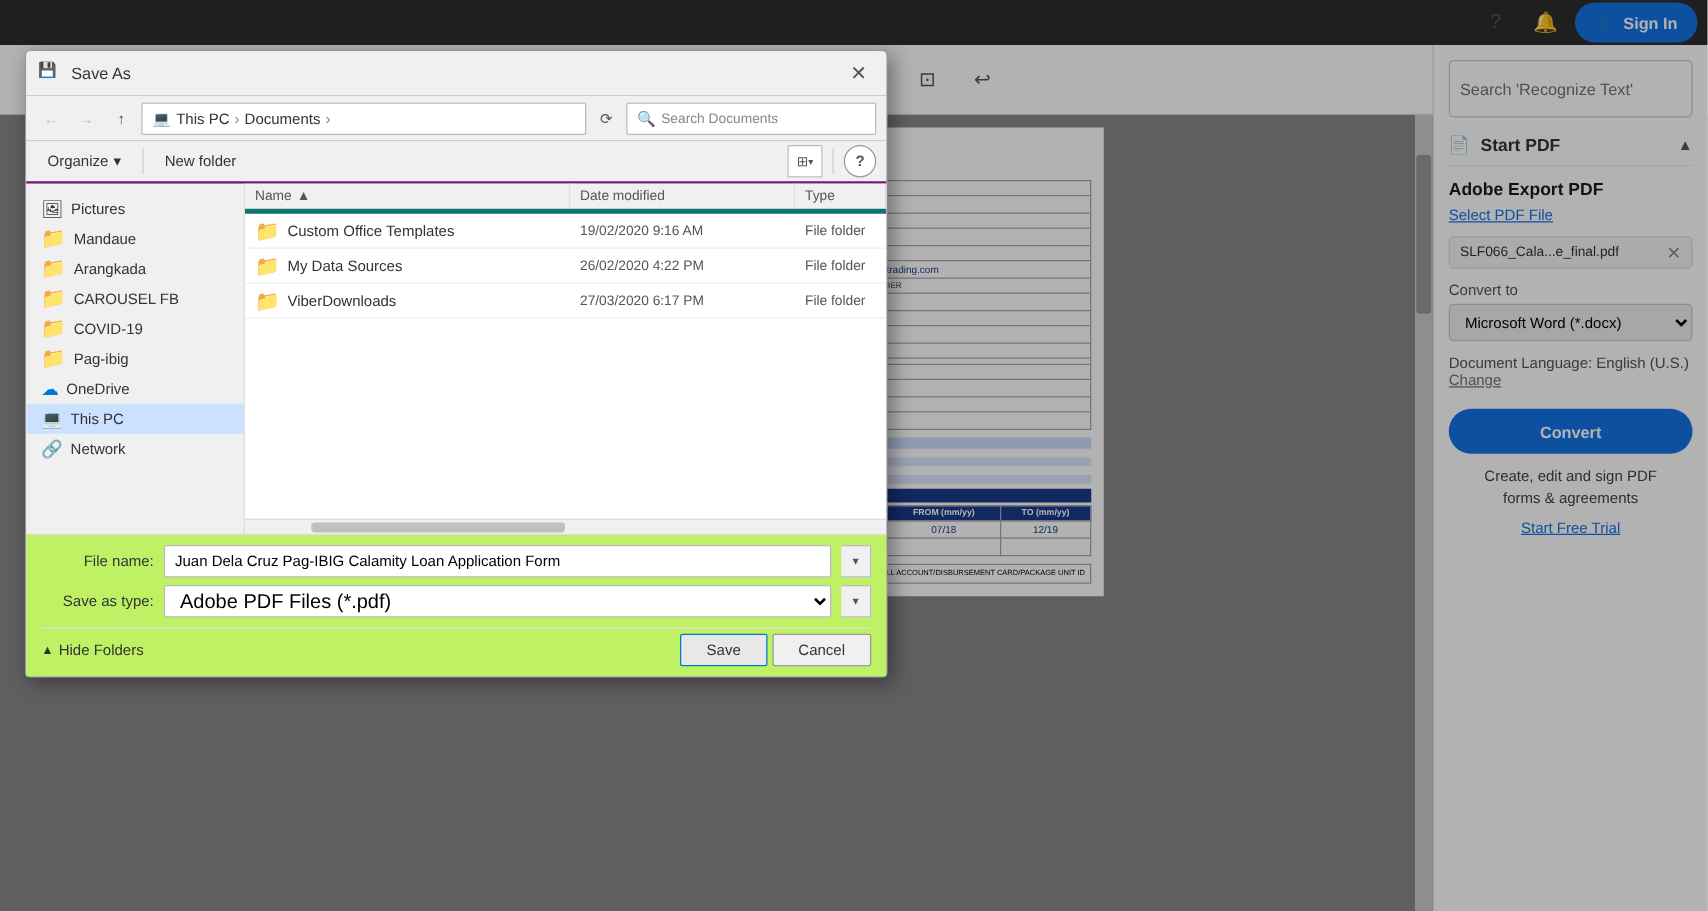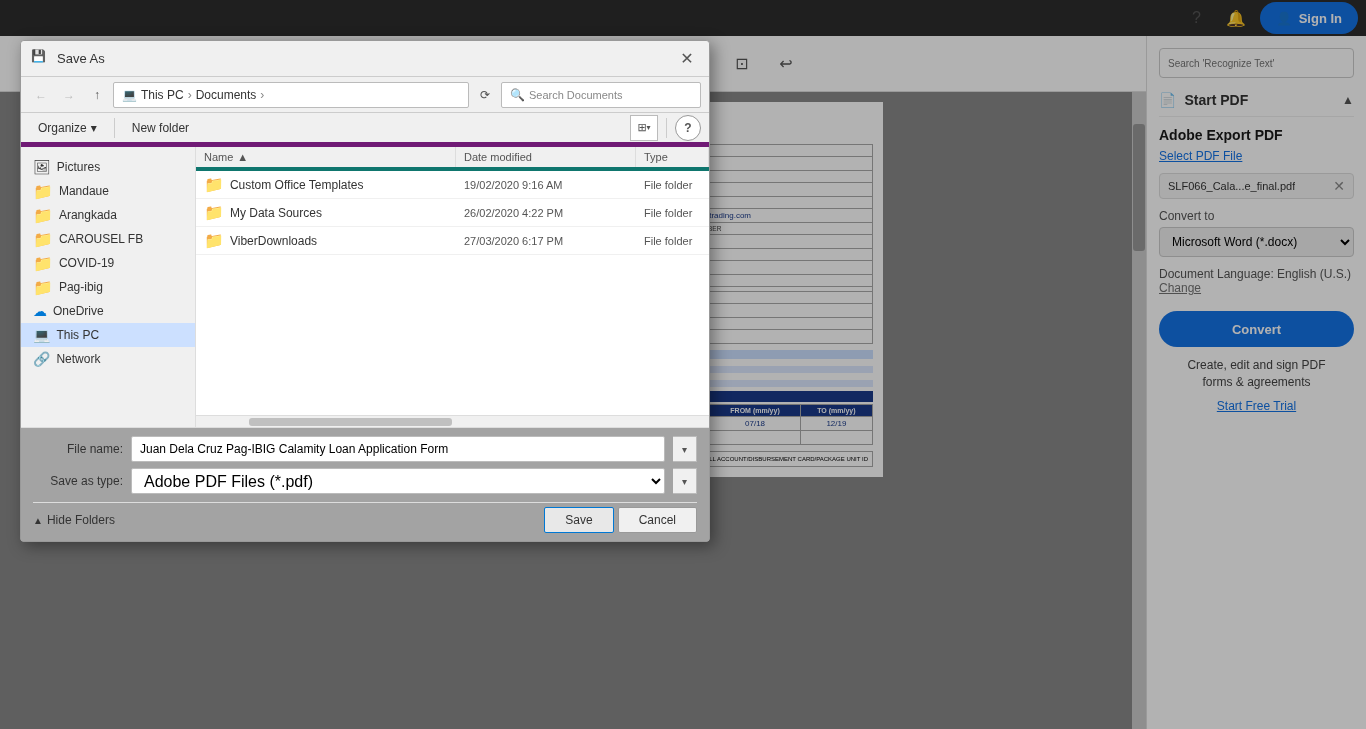--- a/index.html
+++ b/index.html
@@ -32,22 +32,22 @@
     .toolbar-right { margin-left: auto; display: flex; align-items: center; gap: 12px; }
     .toolbar-icon { width: 32px; height: 32px; display: flex; align-items: center; justify-content: center; cursor: pointer; color: #555; font-size: 16px; }
 
     
     .right-panel {
       position: absolute; top: 36px; right: 0; width: 220px; height: 693px;
       background: #fff; border-left: 1px solid #ddd; padding: 12px;
       overflow-y: auto;
     }
     .right-panel-search {
-      width: 100%; height: 30px; border: 1px solid #ccc; border-radius: 4px;
-      padding: 0 8px; font-size: 10px; color: #888;
+      width: 100%; height: 46px; border: 1px solid #ccc; border-radius: 4px;
+      padding: 0 8px; font-size: 13px; color: #888;
     }
     .export-pdf-header {
       display: flex; align-items: center; justify-content: space-between;
       margin-top: 14px; margin-bottom: 8px; padding-bottom: 8px;
       border-bottom: 1px solid #eee;
     }
     .export-pdf-title { font-size: 14px; font-weight: 600; color: #333; display: flex; align-items: center; gap: 8px; }
     .adobe-export-section { margin-top: 10px; }
     .adobe-export-title { font-size: 14px; font-weight: 700; color: #1a1a1a; margin-bottom: 6px; }
     .adobe-export-desc { font-size: 12px; color: #555; margin-bottom: 12px; line-height: 1.4; }
@@ -133,21 +133,21 @@
     .nav-path-sep { color: #888; }
     .nav-search {
       height: 26px; width: 200px; border: 1px solid #bbb; border-radius: 2px;
       padding: 0 8px; font-size: 12px; background: #fff;
       display: flex; align-items: center; gap: 4px; color: #888;
     }
 
     
     .file-toolbar {
       background: #f0f0f0; height: 34px; display: flex; align-items: center;
-      padding: 0 8px; gap: 4px; border-bottom: 5px solid #701a75;
+      padding: 0 8px; gap: 4px; border-bottom: 2px solid #701a75;
     }
     .file-toolbar-btn {
       height: 26px; padding: 0 8px; border: 1px solid transparent; background: transparent;
       cursor: pointer; font-size: 12px; color: #333; border-radius: 2px; display: flex; align-items: center; gap: 4px;
     }
     .toolbar-divider { width: 1px; height: 20px; background: #ccc; margin: 0 4px; }
     .view-btn {
       width: 28px; height: 26px; border: 1px solid #bbb; background: #fff;
       cursor: pointer; font-size: 11px; display: flex; align-items: center; justify-content: center;
       color: #555;
@@ -206,21 +206,21 @@
     .file-h-scroll {
       height: 12px; background: #f0f0f0; border-top: 1px solid #ddd;
       display: flex; align-items: center; padding: 0 2px;
     }
     .h-scroll-thumb {
       height: 8px; background: #c0c0c0; border-radius: 3px; width: 40%; margin-left: 10%;
     }
 
     
     .dialog-bottom {
-      background: #a3a3a3; border-top: 1px solid #ddd; padding: 8px 12px;
+      background: #bef264; border-top: 1px solid #ddd; padding: 8px 12px;
     }
     .form-row {
       display: flex; align-items: center; margin-bottom: 6px; gap: 8px;
     }
     .form-label {
       font-size: 12px; color: #333; width: 90px; text-align: right;
     }
     .form-input {
       flex: 1; height: 26px; border: 1px solid #bbb; border-radius: 2px;
       padding: 0 8px; font-size: 12px; background: #fff;

